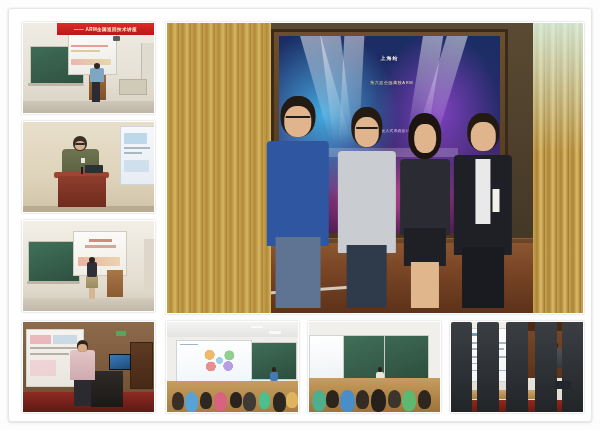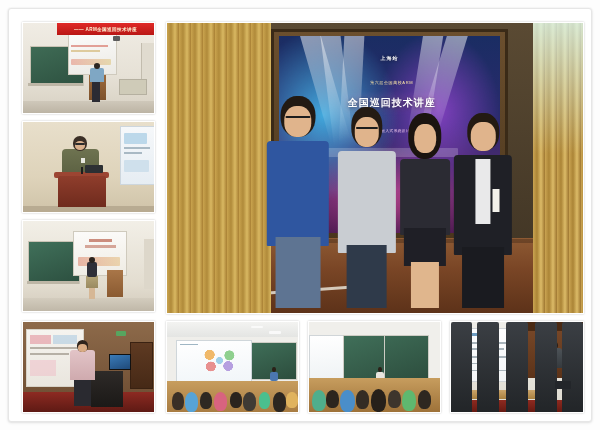--- a/index.html
+++ b/index.html
@@ -371,21 +371,20 @@
           <div class="h-ray" style="left:8%; transform:rotate(-16deg);"></div>
           <div class="h-ray" style="left:18%;transform:rotate(-7deg);"></div>
           <div class="h-ray" style="left:30%;transform:rotate(3deg);"></div>
           <div class="h-ray" style="left:66%;transform:rotate(9deg);"></div>
           <div class="h-ray" style="left:78%;transform:rotate(17deg);"></div>
           <div class="r h-city"></div>
         </div>
 
         <div class="r h-txt-city">上海站</div>
         <div class="r h-txt-sub">第六届全国高校ARM</div>
-        <div class="r h-txt-main">全国巡回技术讲座</div>
         <div class="r h-txt-tag">暨全国大学生嵌入式系统设计大赛启动</div>
         <div class="r h-logobar"></div>
 
         <div class="r h-stage"></div>
         <div class="r h-stage-line"></div>
         <div class="r h-cable"></div>
 
         <div class="r h-curtain-l"></div>
         <div class="r h-curtain-r"></div>
         <div class="r h-curtain-glow"></div>

